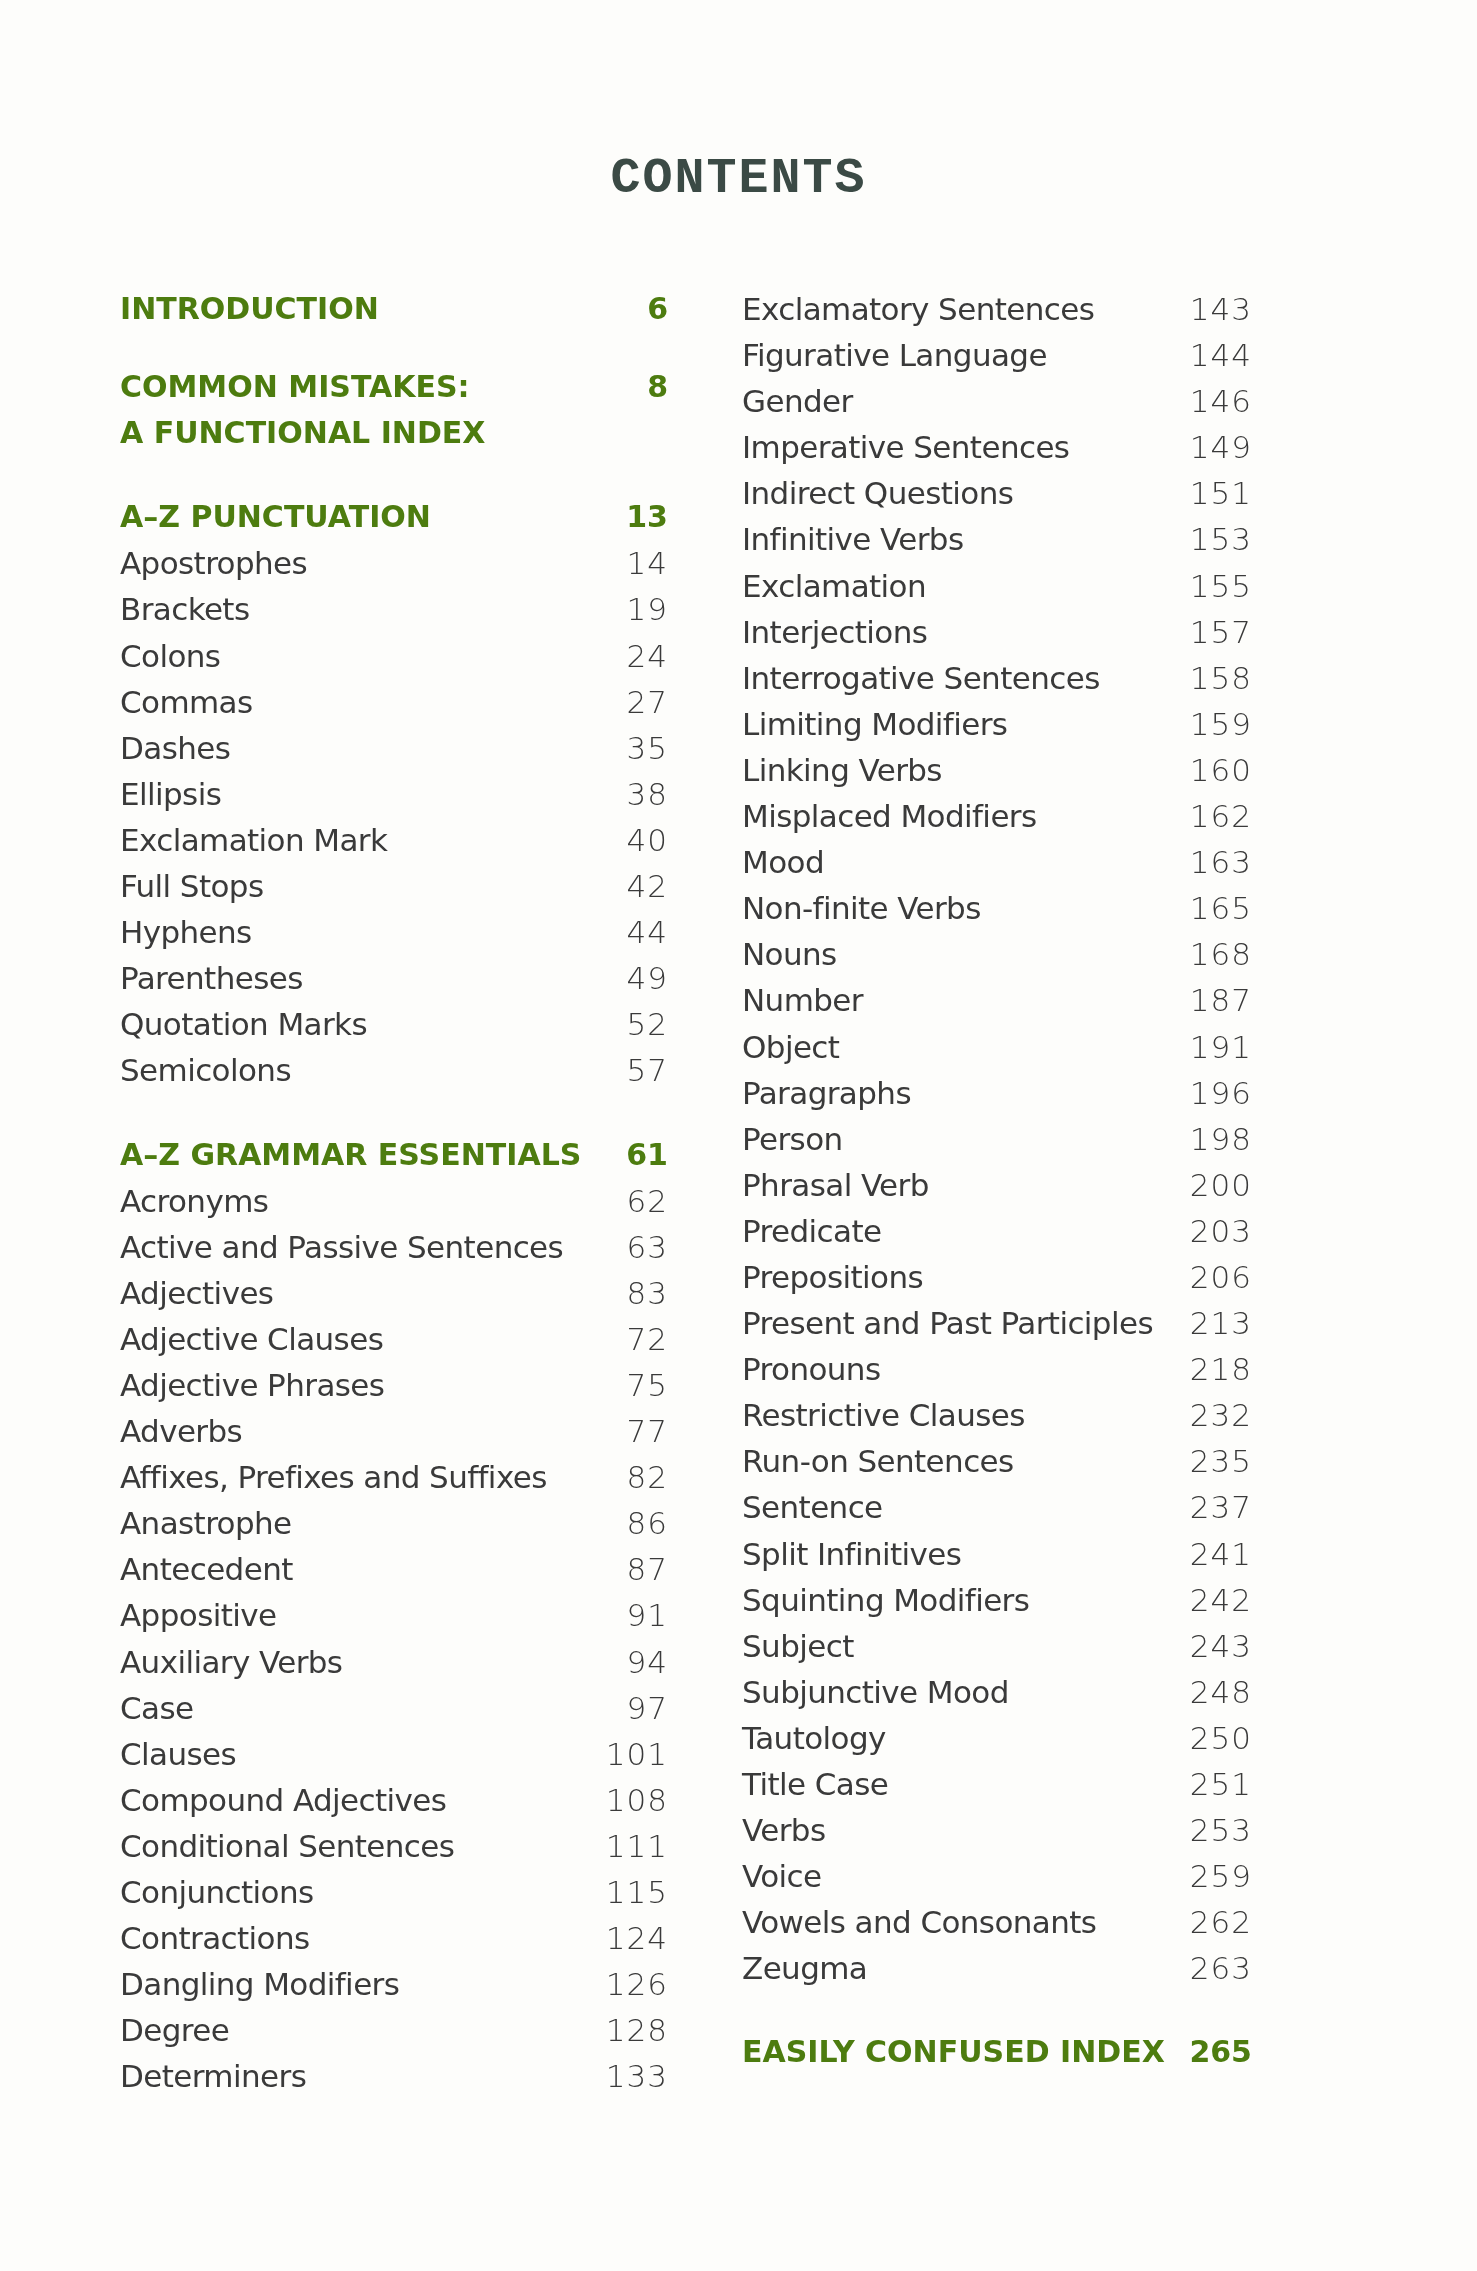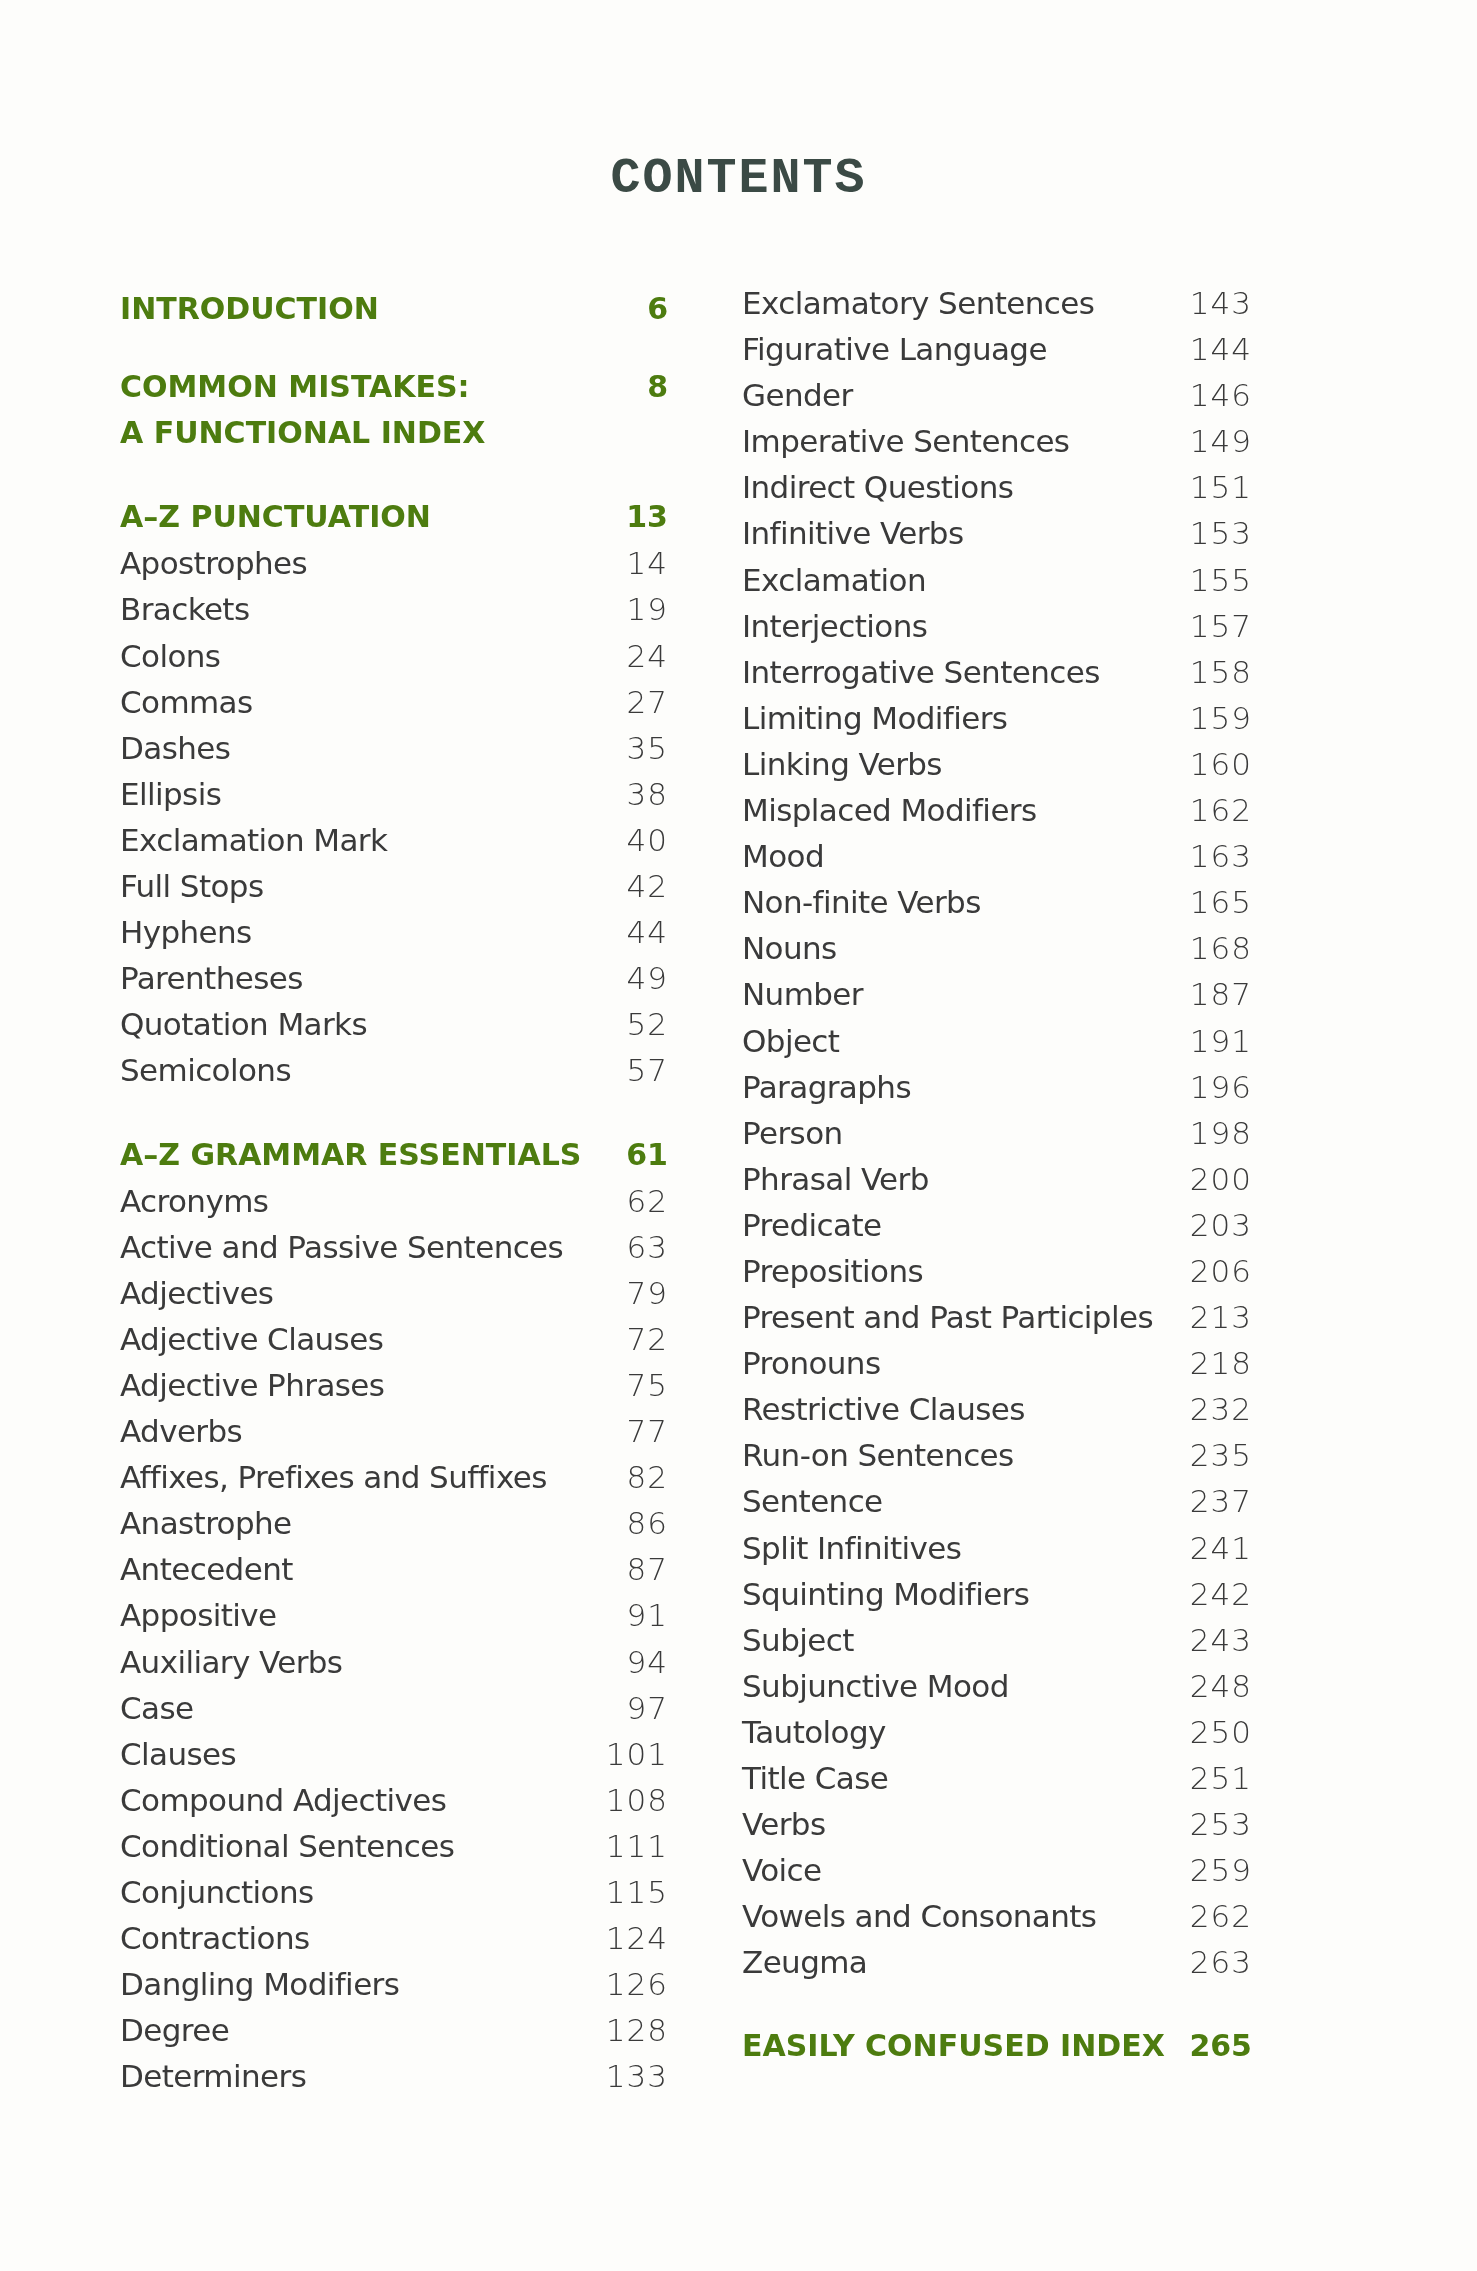--- a/index.html
+++ b/index.html
@@ -15,21 +15,21 @@
     position: absolute; left: 0; width: 1477px; top: 150px;
     text-align: center;
     font-family: Liberation Mono, monospace;
     font-weight: bold;
     font-size: 50px;
     letter-spacing: 2px;
     color: #3b4a45;
   }
   .col { position: absolute; }
   .col.left { left: 120px; width: 548px; top: 286px; }
-  .col.right { left: 742px; width: 510px; top: 280px; }
+  .col.right { left: 742px; width: 510px; top: 286px; }
   .row {
     display: flex; justify-content: space-between; align-items: baseline;
     height: 46.1px; line-height: 46px;
     font-size: 32px; font-weight: 300;
     color: #333;
     white-space: nowrap;
   }
   .row .label { font-family: "DejaVu Sans", sans-serif; letter-spacing: -0.6px; font-weight: normal; color: #3a3a3a; font-size: 31px; }
   .row .page { font-family: "DejaVu Sans", sans-serif; font-size: 31px; color: #3a3a3a; letter-spacing: 1px; }
   .head .label, .head .page { font-weight: bold; color: #4d7c0f; font-size: 30px; letter-spacing: 0; }
@@ -119,21 +119,21 @@
       <div class="row">
         <span class="label">Acronyms</span>
         <span class="page">62</span>
       </div>
       <div class="row">
         <span class="label">Active and Passive Sentences</span>
         <span class="page">63</span>
       </div>
       <div class="row">
         <span class="label">Adjectives</span>
-        <span class="page">79</span>
+        <span class="page">83</span>
       </div>
       <div class="row">
         <span class="label">Adjective Clauses</span>
         <span class="page">72</span>
       </div>
       <div class="row">
         <span class="label">Adjective Phrases</span>
         <span class="page">75</span>
       </div>
       <div class="row">

